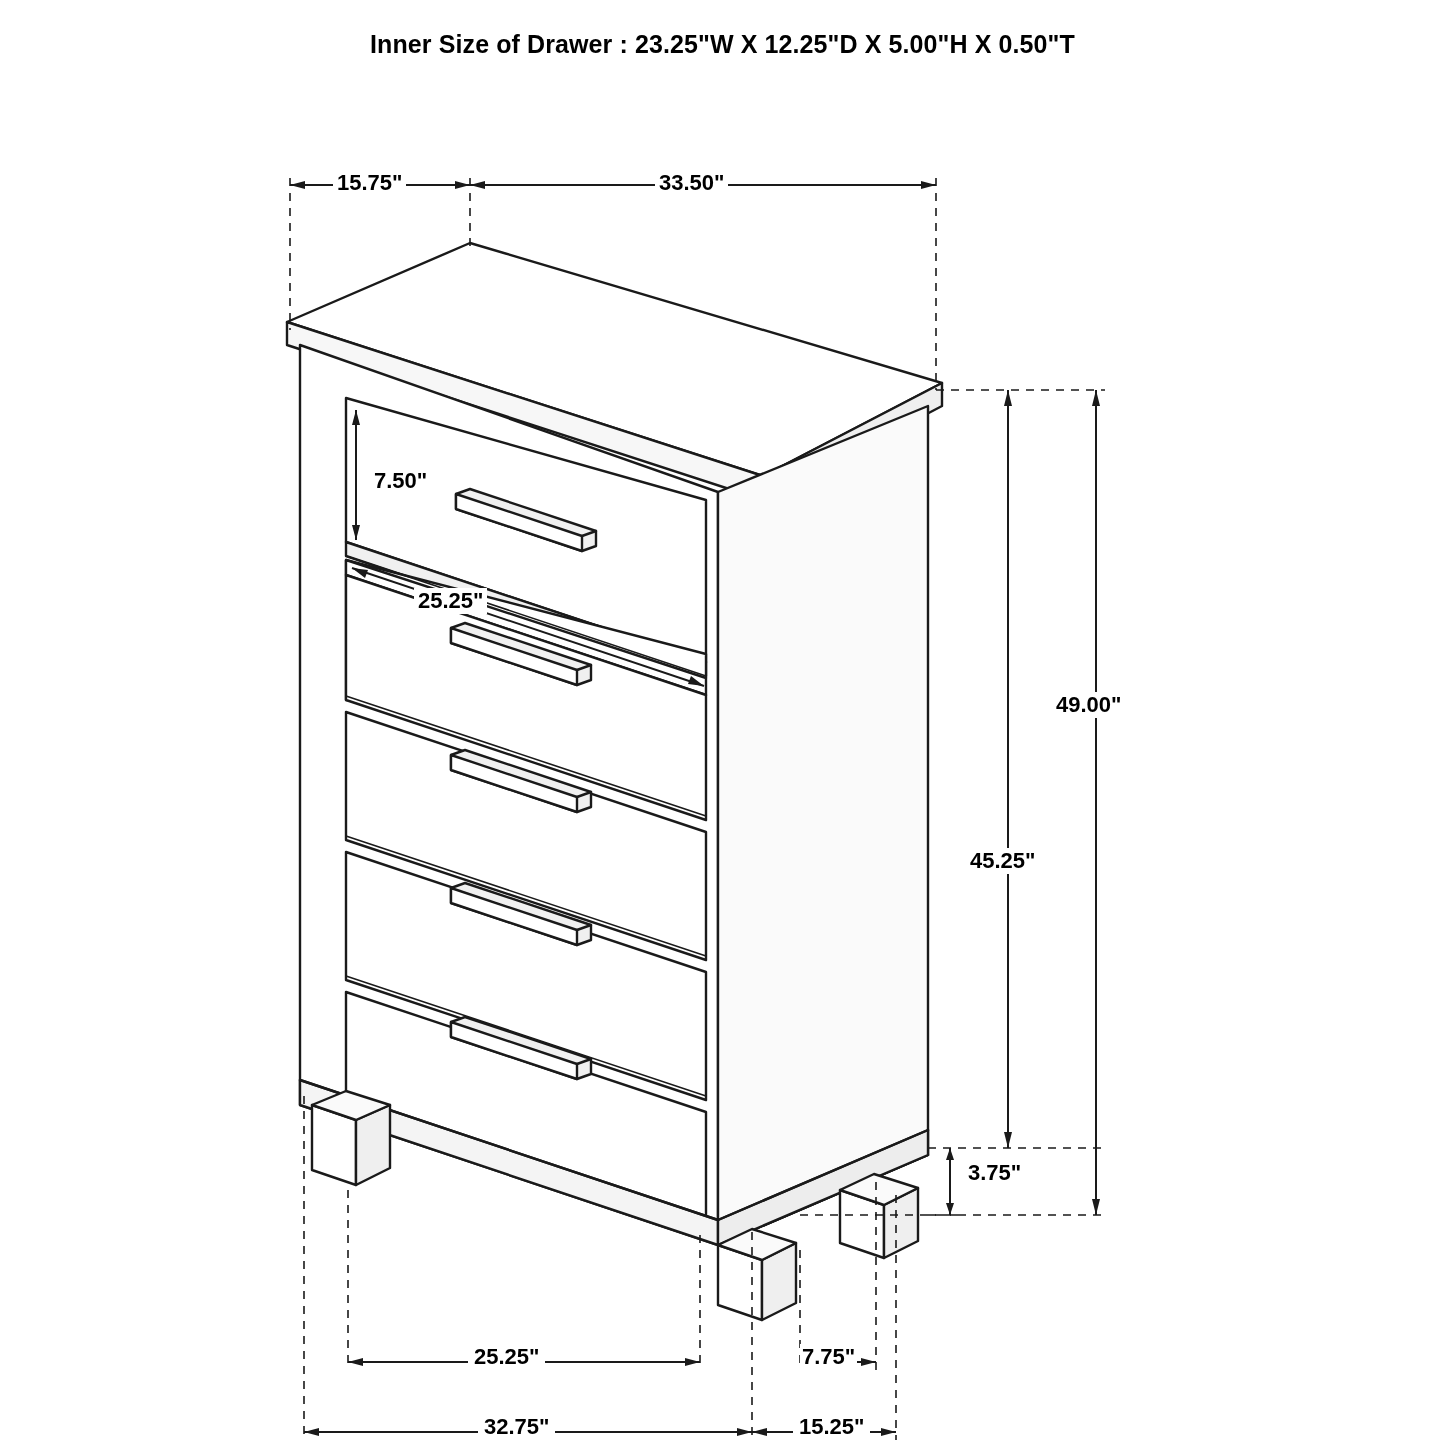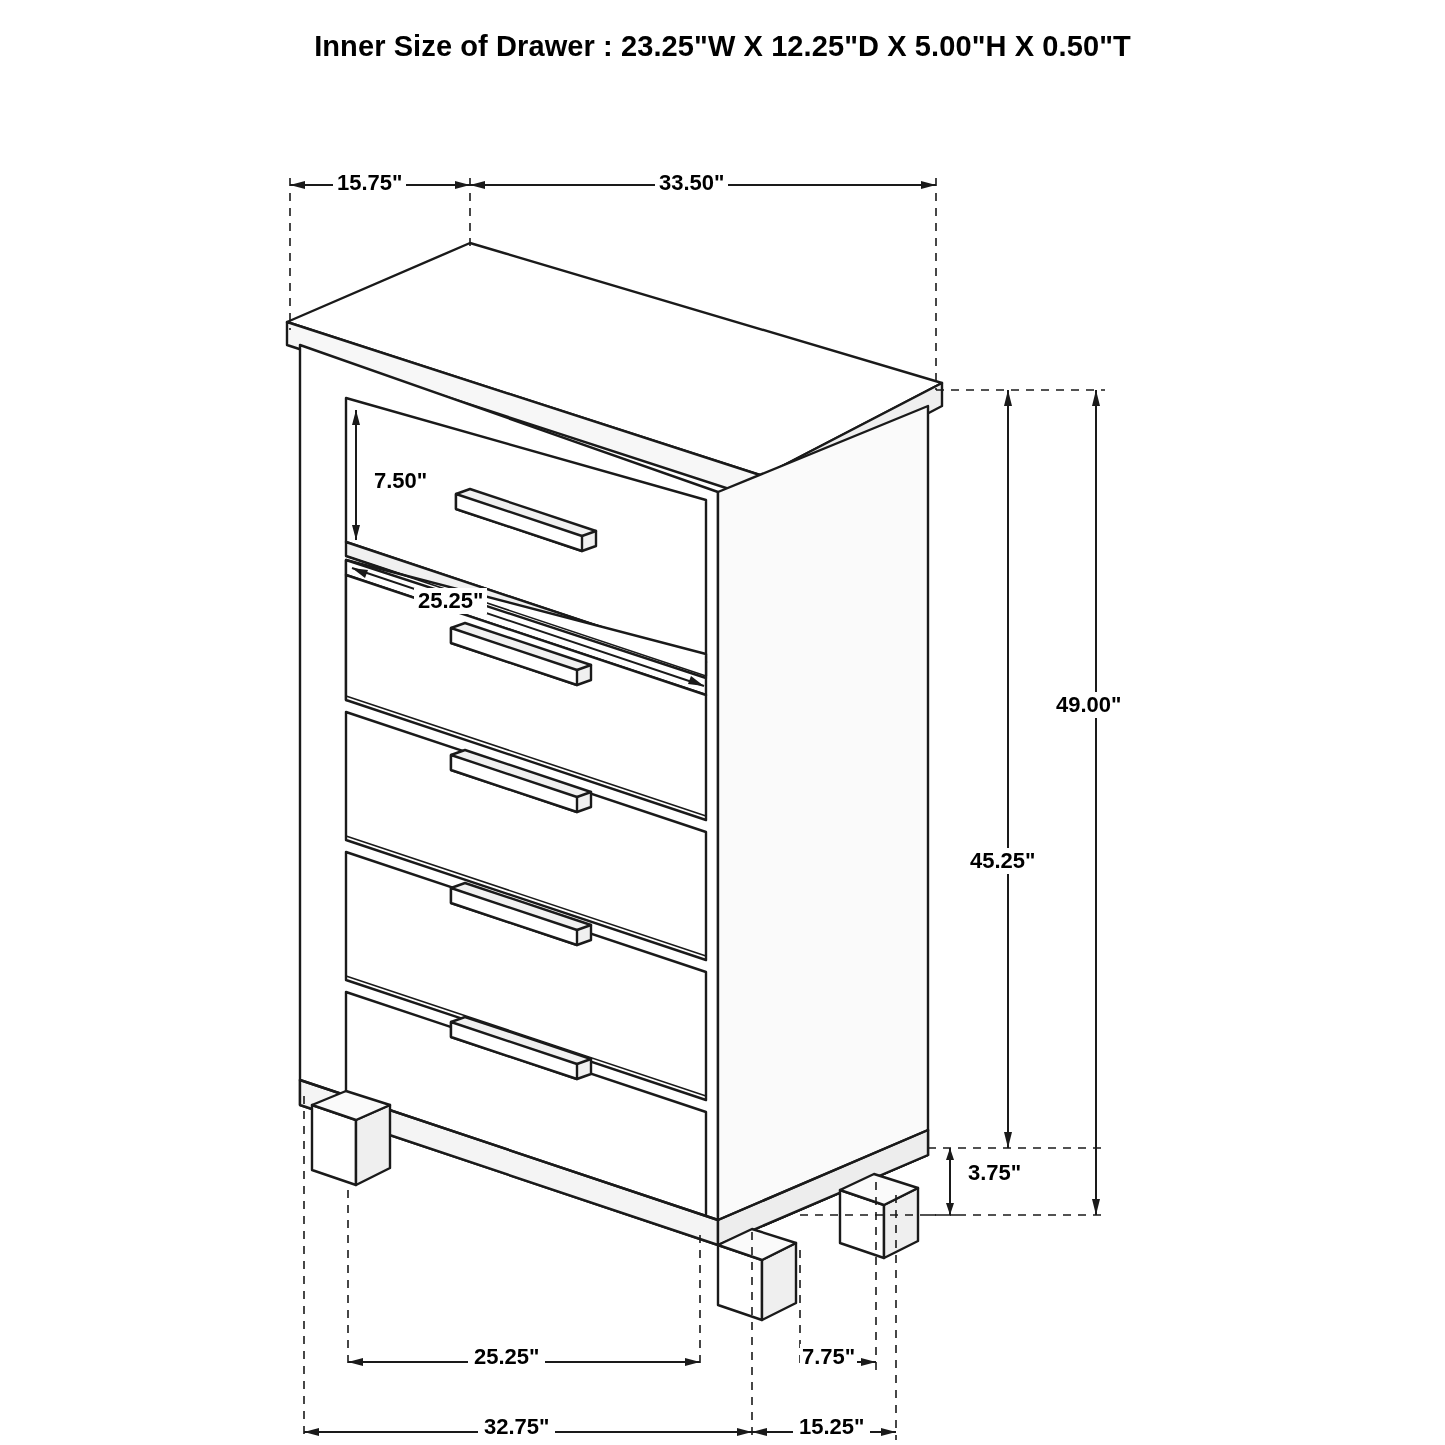--- a/index.html
+++ b/index.html
@@ -20,21 +20,21 @@
     left: 0; top: 0;
     width: 1445px;
     height: 1445px;
   }
   .title {
     position: absolute;
     left: 0;
     top: 30px;
     width: 1445px;
     text-align: center;
-    font-size: 29px;
+    font-size: 25px;
     font-weight: bold;
     letter-spacing: 0.1px;
   }
   svg.drawing {
     position: absolute;
     left: 0;
     top: 0;
     width: 1445px;
     height: 1445px;
   }

